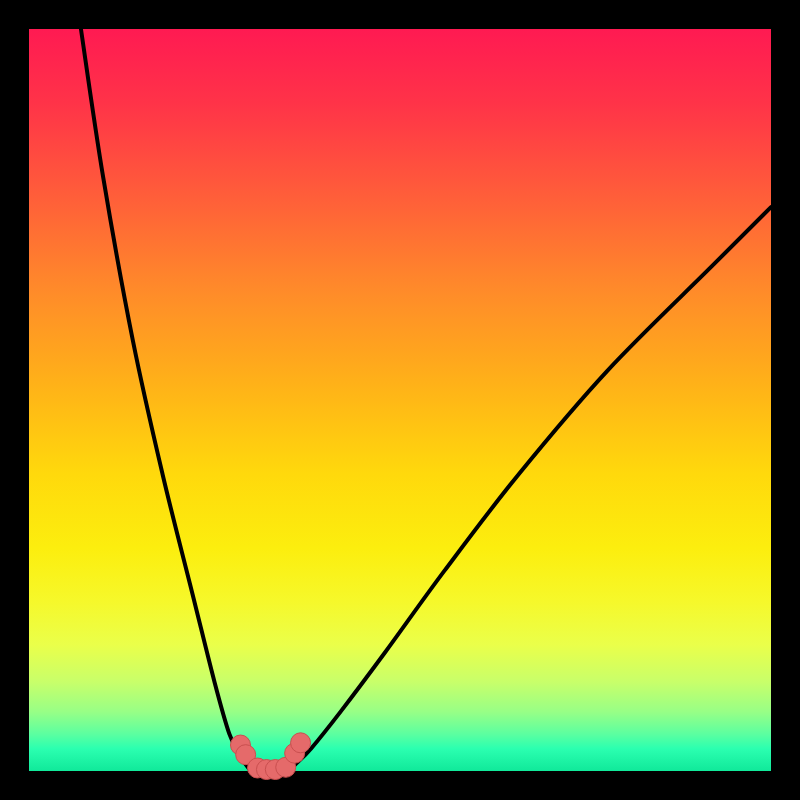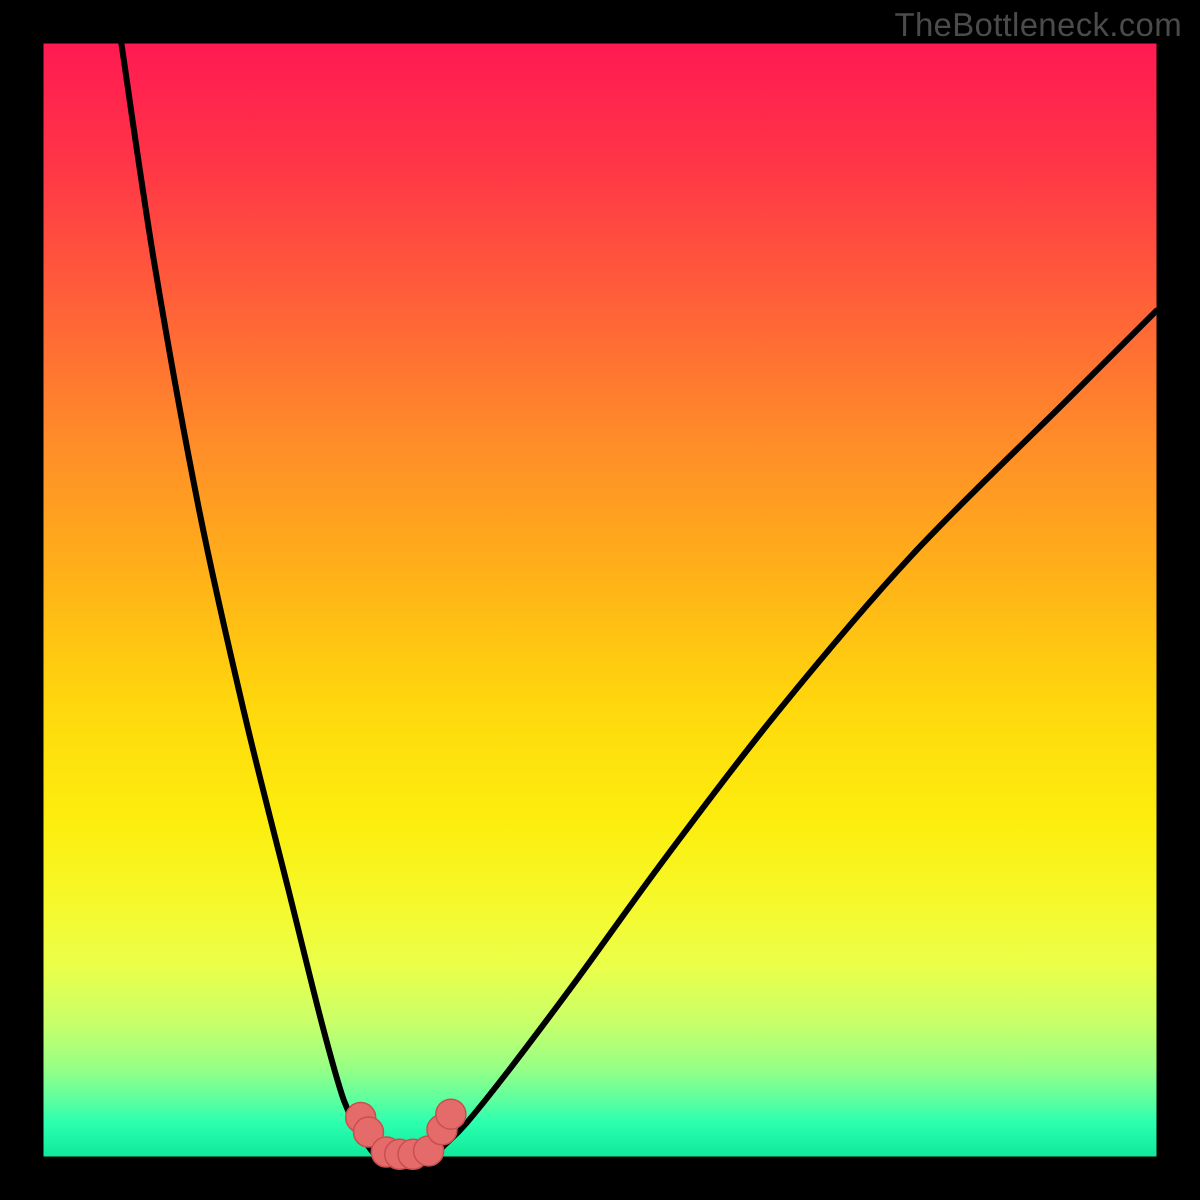--- a/index.html
+++ b/index.html
@@ -73,14 +73,13 @@
         <circle cx="245.66" cy="754.68" r="10" fill="#e56a6a" stroke="#c94f4f" stroke-width="1"></circle>
         <circle cx="257.54" cy="768.03" r="10" fill="#e56a6a" stroke="#c94f4f" stroke-width="1"></circle>
         <circle cx="266.44" cy="769.52" r="10" fill="#e56a6a" stroke="#c94f4f" stroke-width="1"></circle>
         <circle cx="275.34" cy="769.52" r="10" fill="#e56a6a" stroke="#c94f4f" stroke-width="1"></circle>
         <circle cx="285.73" cy="767.29" r="10" fill="#e56a6a" stroke="#c94f4f" stroke-width="1"></circle>
         <circle cx="294.64" cy="753.19" r="10" fill="#e56a6a" stroke="#c94f4f" stroke-width="1"></circle>
         <circle cx="300.57" cy="742.80" r="10" fill="#e56a6a" stroke="#c94f4f" stroke-width="1"></circle>
       </g>
   </svg>
 
-  <div class="watermark">TheBottleneck.com</div>
 </div>
 
 </body></html>

